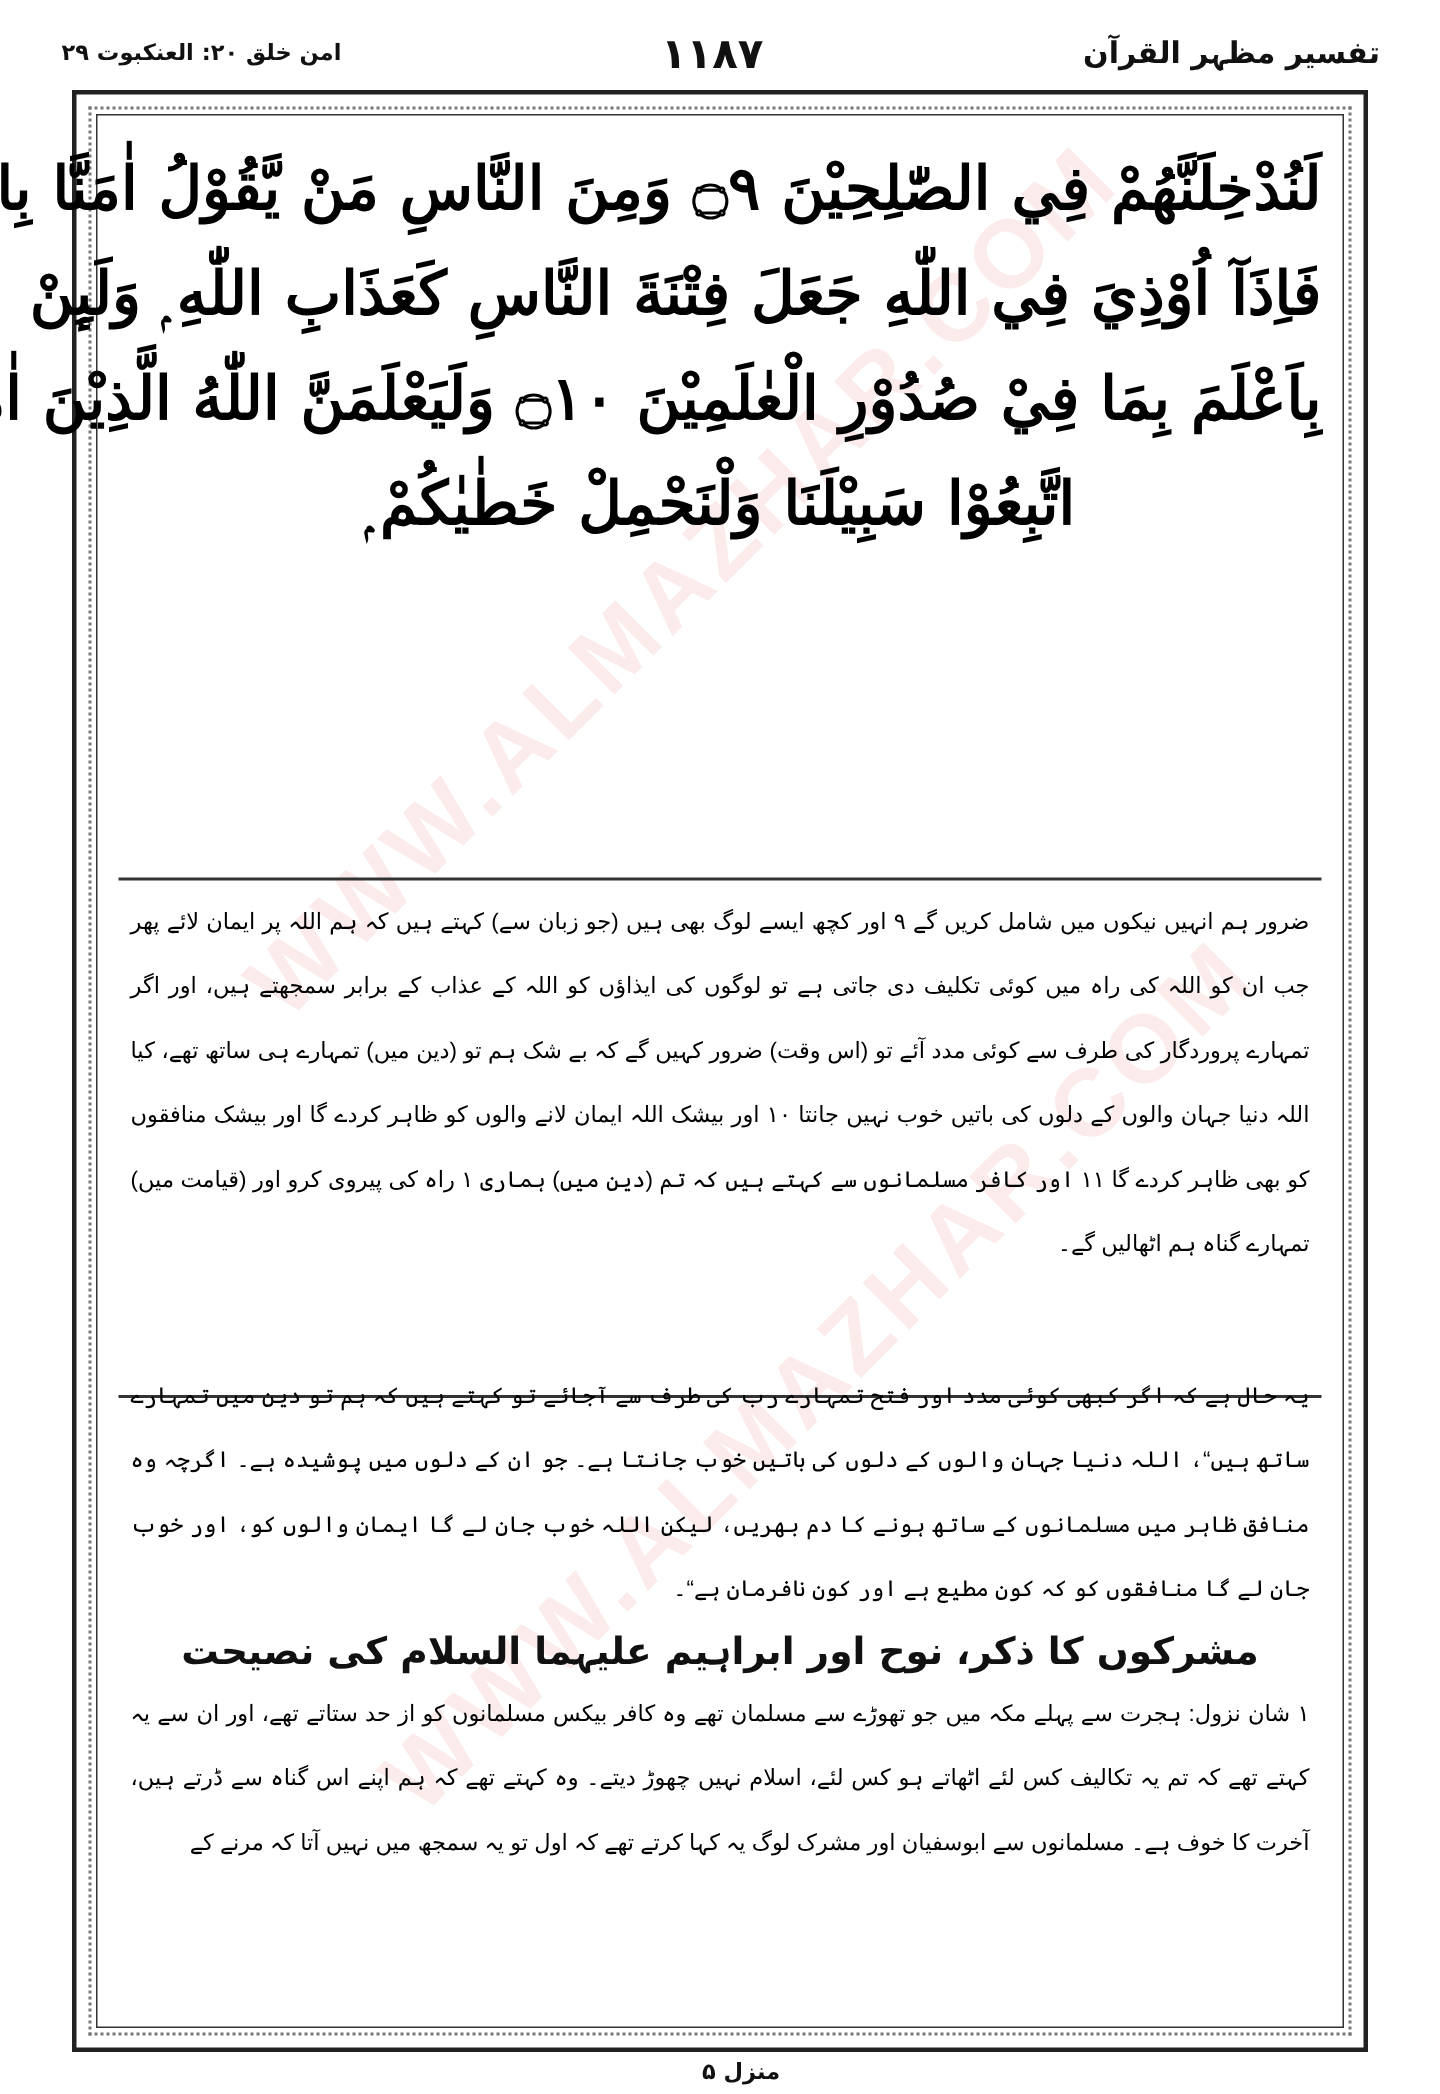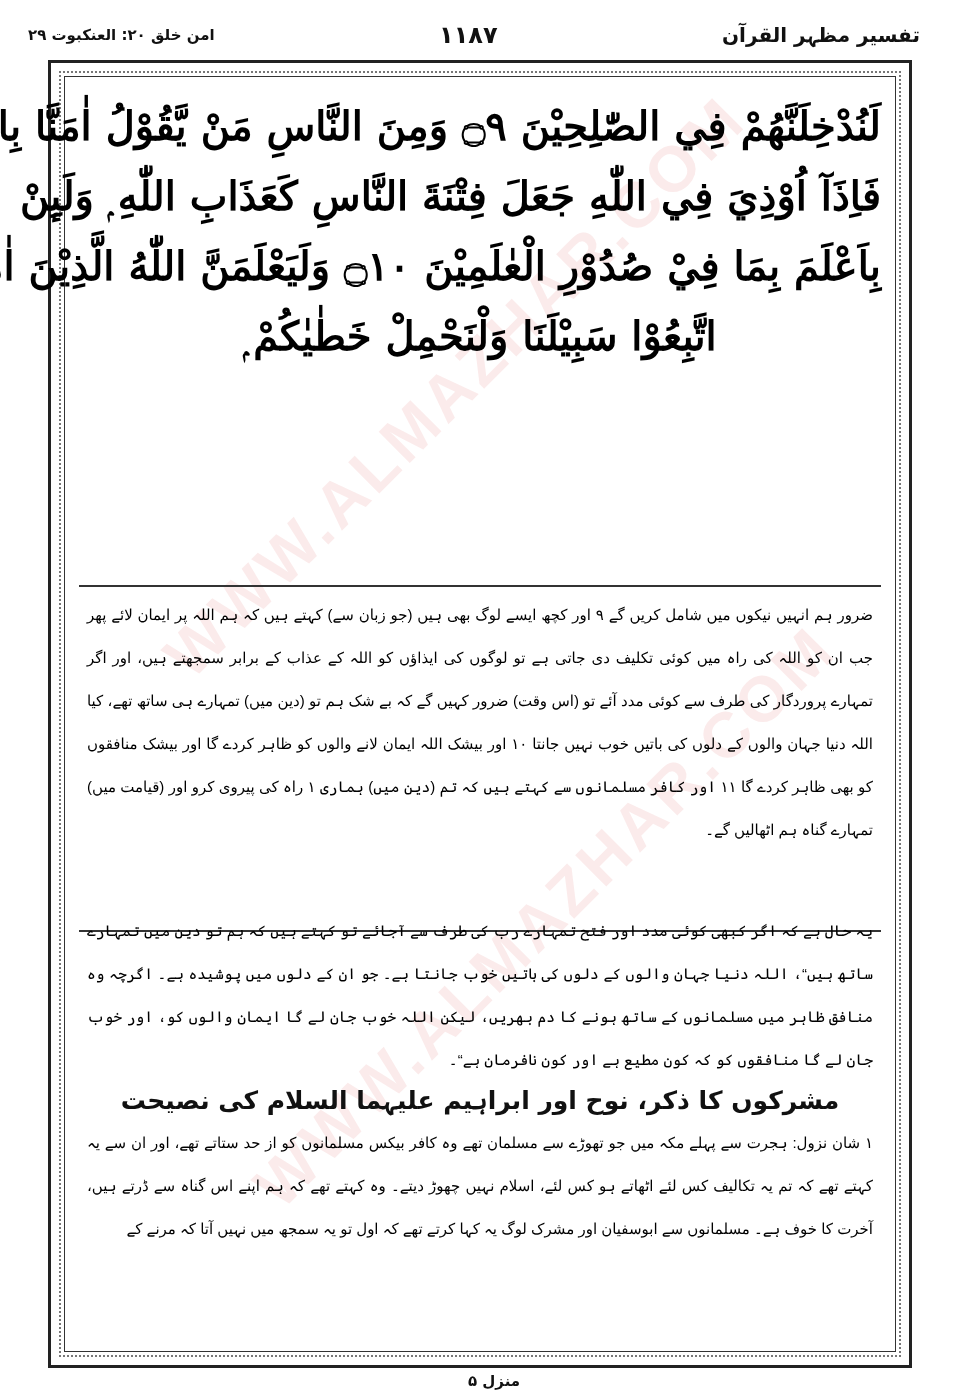--- a/index.html
+++ b/index.html
@@ -1,19 +1,19 @@
 <!DOCTYPE html>
 <html><head>
 <meta charset="utf-8">
 <style>
   html, body { margin: 0; padding: 0; background: #ffffff; }
   body { width: 960px; height: 1396px; position: relative; overflow: hidden; font-family: "DejaVu Sans", sans-serif; color: #111; }
-  .header { position: absolute; top: 18px; left: 28px; right: 40px; height: 34px; display: flex; justify-content: space-between; align-items: center; direction: ltr; gap: 48px; }
+  .header { position: absolute; top: 18px; left: 41px; right: 40px; height: 34px; display: flex; justify-content: space-between; align-items: center; direction: ltr; gap: 48px; }
   .header .left { font-size: 15px; font-weight: bold; direction: rtl; }
-  .header .center { font-size: 24px; font-weight: bold; letter-spacing: 1px; direction: rtl; }
+  .header .center { font-size: 28px; font-weight: bold; letter-spacing: 1px; direction: rtl; }
   .header .right { font-size: 20px; font-weight: bold; direction: rtl; }
   .frame-outer { position: absolute; left: 48px; top: 60px; width: 864px; height: 1308px; border: 3px solid #222; box-sizing: border-box; }
   .frame-inner { position: absolute; left: 8px; top: 8px; right: 8px; bottom: 8px; border: 2px dotted #777; }
   .box-border { position: absolute; left: 3px; right: 3px; top: 3px; bottom: 3px; border: 1px solid #333; }
   .arabic { position: absolute; left: 14px; right: 14px; top: 14px; height: 500px; direction: rtl; text-align: justify; }
   .arabic .line { font-family: "DejaVu Serif", serif; font-weight: bold; font-size: 40px; line-height: 70px; height: 70px; white-space: nowrap; text-align: justify; text-align-last: justify; color: #000; }
   .arabic .line.last { text-align-last: center; text-align: left; }
   .divider { position: absolute; left: 14px; right: 14px; height: 0; border-top: 2px solid #333; }
   .urdu { position: absolute; left: 22px; right: 22px; direction: rtl; }
   .urdu .p { font-family: Liberation Sans, sans-serif; font-size: 15px; line-height: 43px; text-align: justify; text-align-last: right; color: #000; }

